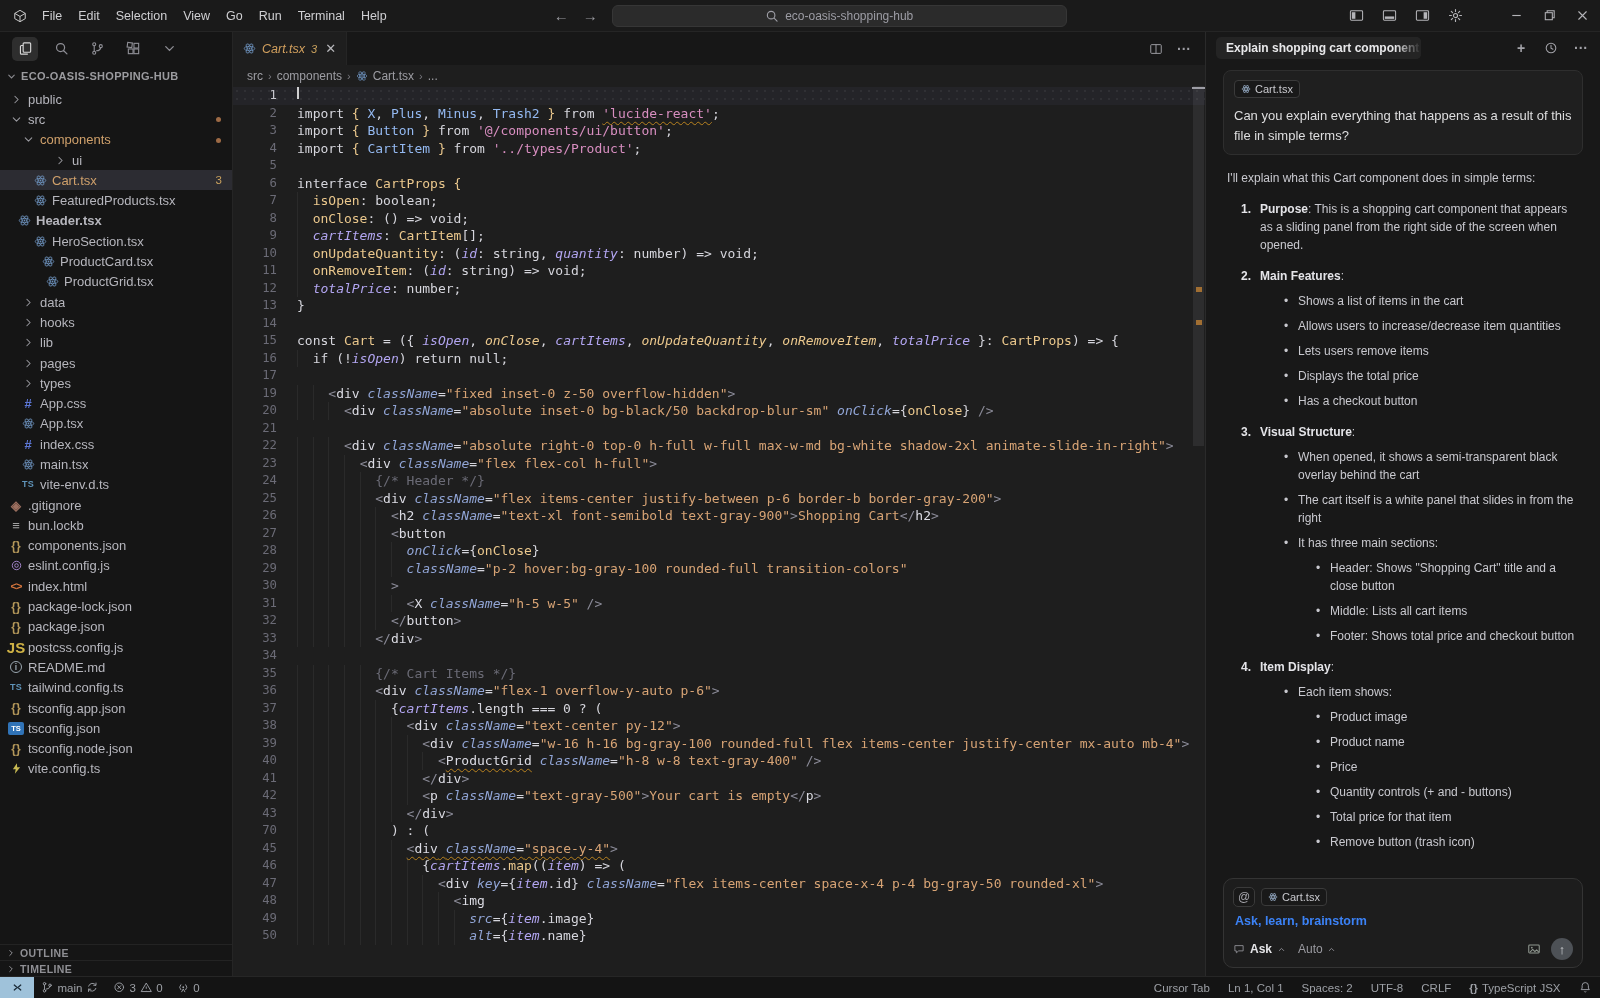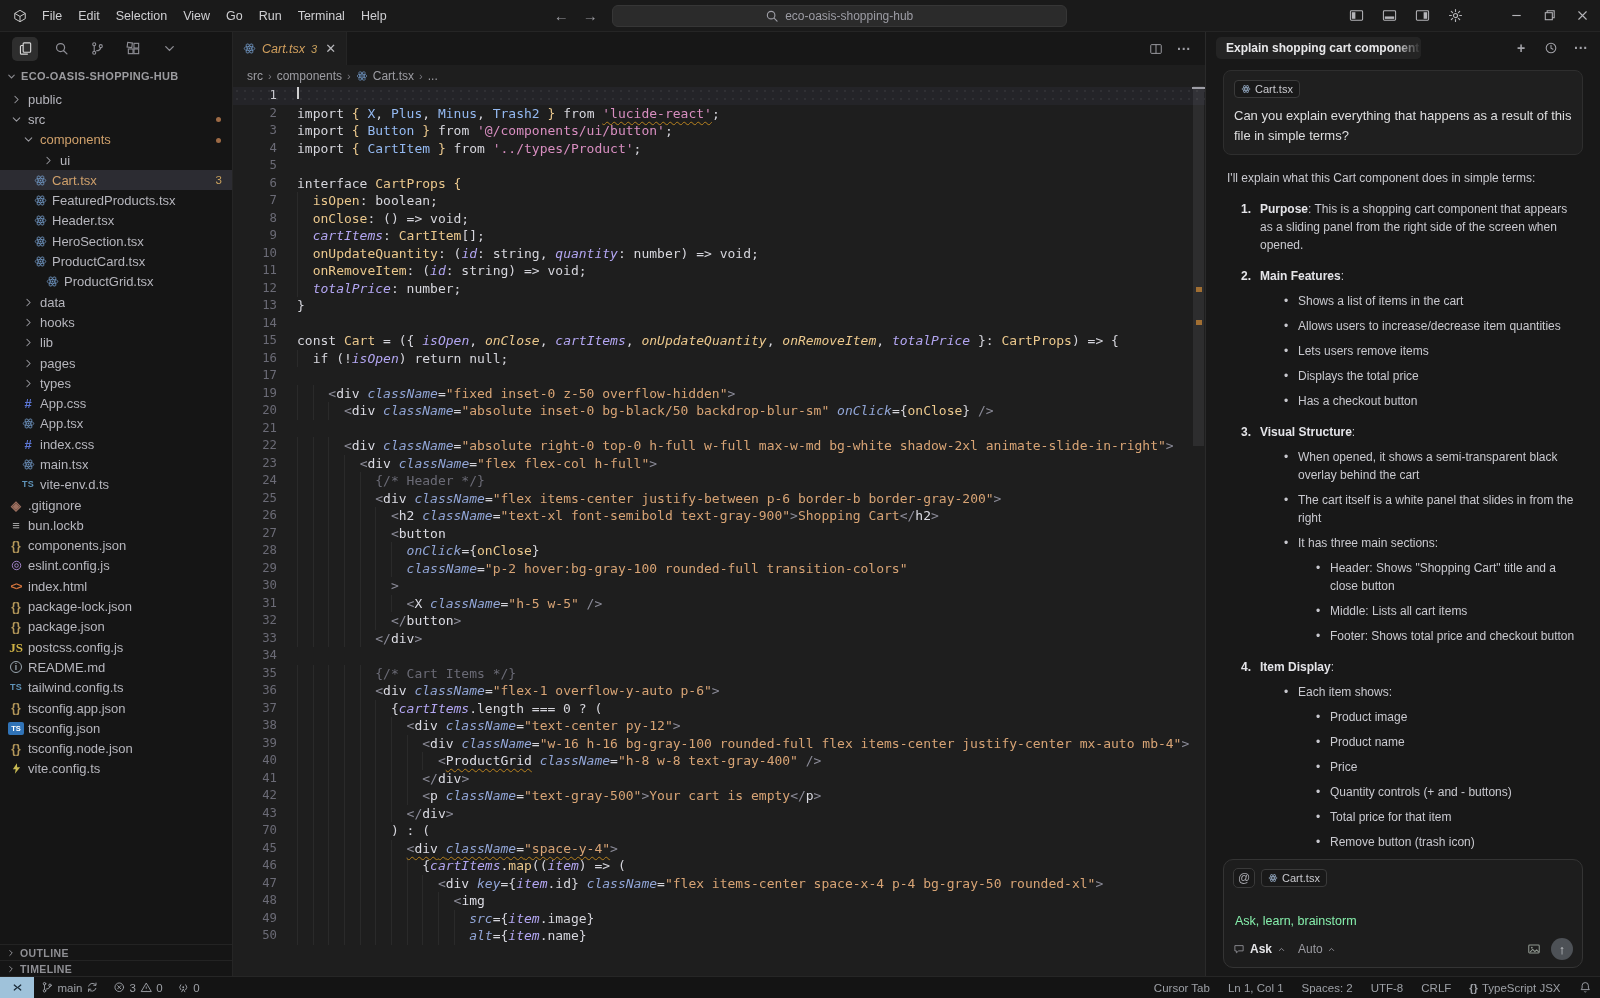--- a/index.html
+++ b/index.html
@@ -38,21 +38,21 @@
   .trow { height:20.3px; display:flex; align-items:center; color:#b6b6bd; cursor:default; position:relative; }
   .trow .ic { font-size:13px; width:16px; margin-right:4px; flex:0 0 16px; color:#9a9aa0; }
   .trow .tlabel { white-space:nowrap; overflow:hidden; font-size:13px; }
   .trow.sel { background:#2c2c32; }
   .trow.mod .tlabel { color:#cfa06b; }
   .tbadge { margin-left:auto; margin-right:10px; color:#caa25e; font-size:11.5px; }
   .tdot { position:absolute; right:11px; top:8px; width:5px; height:5px; border-radius:50%; background:#9d6a45; }
   .ic.react { color:#6b8fba; } .ic.hash { color:#5d77d6; } .ic.ts { color:#5f93b8; font-size:9px; letter-spacing:.3px; }
   .ic.tsbox { background:#3073b7; color:#fff; font-size:7.5px; border-radius:2px; width:13px; height:13px; }
   .ic.json { color:#b5985a; font-size:12px; } .ic.eslint { color:#a184c9; } .ic.html { color:#d7763d; font-size:11px; letter-spacing:-1px; }
-  .ic.js { color:#cfb245; font-size:13px;font-family:Liberation Serif, serif; } .ic.git { color:#9c6f5f; } .ic.lock { color:#a0a0a0; }
+  .ic.js { color:#cfb245; font-size:15px; } .ic.git { color:#9c6f5f; } .ic.lock { color:#a0a0a0; }
   .ic.vite { color:#c8ba53; } .ic.info { color:#9aa7b0; }
   .circ { width:12px; height:12px; border:1px solid currentColor; border-radius:50%; font-size:8.5px; display:flex; align-items:center; justify-content:center; font-weight:bold; }
   .side-section { height:16px; display:flex; align-items:center; gap:4px; padding:0 6px; border-top:1px solid #232323; color:#8f8f94; font-size:10.5px; font-weight:bold; letter-spacing:.4px; }
   .side-section .ic { font-size:10px; }
 
   
   .editor { flex:1; background:#1e1e1e; display:flex; flex-direction:column; position:relative; min-width:0; }
   .tabstrip { height:33px; background:#171717; display:flex; align-items:stretch; }
   .tab { display:flex; align-items:center; gap:6px; padding:0 10px; background:#1e1e1e; border-right:1px solid #252525; }
   .tab .ic { font-size:13px; }
@@ -99,21 +99,21 @@
   .md-num b { color:#e4e4e8; }
   .md-ul { list-style:none; }
   .md-ul li { position:relative; margin-top:7px; }
   .md-ul.l1 li { padding-left:0; margin-left:75px; }
   .md-ul.l2 li { margin-left:107px; }
   .md-ul li::before { content:"•"; position:absolute; left:-14px; color:#c9c9cf; }
 
   .chat-inputbox { margin:10px 17px 8px 17px; background:#1d1d1d; border:1px solid #343434; border-radius:10px; padding:8px 9px 7px 9px; }
   .ci-row1 { display:flex; align-items:center; gap:6px; }
   .at-btn { width:22px; height:20px; border:1px solid #3a3a3a; border-radius:5px; display:flex; align-items:center; justify-content:center; color:#a7a7ad; font-size:12px; background:#191919; }
-  .ci-placeholder { margin:26px 2px 10px 2px; color:#86efac; font-size:12.5px; }
+  .ci-placeholder { margin:7px 2px 10px 2px; color:#3b82f6; font-size:12.5px;font-weight:bold; }
   .ci-row3 { display:flex; align-items:center; gap:12px; }
   .ask-btn { display:flex; align-items:center; gap:5px; color:#e6e6e9; font-size:12px; font-weight:bold; }
   .ask-btn .ic, .model-btn .ic { font-size:9px; color:#8e8e95; }
   .model-btn { display:flex; align-items:center; gap:4px; color:#9a9aa0; font-size:12px; }
   .ci-right { margin-left:auto; display:flex; align-items:center; gap:10px; }
   .img-btn { color:#8f978f; font-size:14px; }
   .send-btn { width:22px; height:22px; border-radius:50%; background:#4d5156; color:#d6d9dc; display:flex; align-items:center; justify-content:center; font-size:13px; }
 
   
   .statusbar { height:22px; background:#141414; border-top:1px solid #262626; display:flex; align-items:center; font-size:11.5px; color:#9da0a6; }
@@ -281,21 +281,21 @@
         </div>
         <div class="trow mod" style="padding-left: 20px;">
           <span class="ic chevD">
             <svg viewBox="0 0 16 16" fill="none" stroke="currentColor" stroke-width="1.3" stroke-linecap="round" stroke-linejoin="round">
               <path d="M4 6l4 4 4-4"></path>
             </svg>
           </span>
           <span class="tlabel">components</span>
           <span class="tdot"></span>
         </div>
-        <div class="trow" style="padding-left: 40px; align-items: center;">
+        <div class="trow" style="padding-left: 52px; align-items: center;">
           <span class="ic chevR">
             <svg viewBox="0 0 16 16" fill="none" stroke="currentColor" stroke-width="1.3" stroke-linecap="round" stroke-linejoin="round">
               <path d="M6 4l4 4-4 4"></path>
             </svg>
           </span>
           <span class="tlabel">ui</span>
         </div>
         <div class="trow sel mod" style="padding-left: 32px;">
           <span class="ic react">
             <svg viewBox="0 0 16 16" fill="none" stroke="currentColor" stroke-width="1">
@@ -312,43 +312,43 @@
           <span class="ic react">
             <svg viewBox="0 0 16 16" fill="none" stroke="currentColor" stroke-width="1">
               <ellipse cx="8" cy="8" rx="6.5" ry="2.5"></ellipse>
               <ellipse cx="8" cy="8" rx="6.5" ry="2.5" transform="rotate(60 8 8)"></ellipse>
               <ellipse cx="8" cy="8" rx="6.5" ry="2.5" transform="rotate(120 8 8)"></ellipse>
               <circle cx="8" cy="8" r="1.1" fill="currentColor" stroke="none"></circle>
             </svg>
           </span>
           <span class="tlabel">FeaturedProducts.tsx</span>
         </div>
+        <div class="trow" style="padding-left: 16px; font-weight: bold;">
+          <span class="ic react">
+            <svg viewBox="0 0 16 16" fill="none" stroke="currentColor" stroke-width="1">
+              <ellipse cx="8" cy="8" rx="6.5" ry="2.5"></ellipse>
+              <ellipse cx="8" cy="8" rx="6.5" ry="2.5" transform="rotate(60 8 8)"></ellipse>
+              <ellipse cx="8" cy="8" rx="6.5" ry="2.5" transform="rotate(120 8 8)"></ellipse>
+              <circle cx="8" cy="8" r="1.1" fill="currentColor" stroke="none"></circle>
+            </svg>
+          </span>
+          <span class="tlabel">Header.tsx</span>
+        </div>
         <div class="trow" style="padding-left: 32px;">
           <span class="ic react">
             <svg viewBox="0 0 16 16" fill="none" stroke="currentColor" stroke-width="1">
               <ellipse cx="8" cy="8" rx="6.5" ry="2.5"></ellipse>
               <ellipse cx="8" cy="8" rx="6.5" ry="2.5" transform="rotate(60 8 8)"></ellipse>
               <ellipse cx="8" cy="8" rx="6.5" ry="2.5" transform="rotate(120 8 8)"></ellipse>
               <circle cx="8" cy="8" r="1.1" fill="currentColor" stroke="none"></circle>
             </svg>
           </span>
-          <span class="tlabel">Header.tsx</span>
-        </div>
-        <div class="trow" style="padding-left: 32px;">
-          <span class="ic react">
-            <svg viewBox="0 0 16 16" fill="none" stroke="currentColor" stroke-width="1">
-              <ellipse cx="8" cy="8" rx="6.5" ry="2.5"></ellipse>
-              <ellipse cx="8" cy="8" rx="6.5" ry="2.5" transform="rotate(60 8 8)"></ellipse>
-              <ellipse cx="8" cy="8" rx="6.5" ry="2.5" transform="rotate(120 8 8)"></ellipse>
-              <circle cx="8" cy="8" r="1.1" fill="currentColor" stroke="none"></circle>
-            </svg>
-          </span>
           <span class="tlabel">HeroSection.tsx</span>
         </div>
-        <div class="trow" style="padding-left: 32px;">
+        <div class="trow" style="padding-left: 40px;">
           <span class="ic react">
             <svg viewBox="0 0 16 16" fill="none" stroke="currentColor" stroke-width="1">
               <ellipse cx="8" cy="8" rx="6.5" ry="2.5"></ellipse>
               <ellipse cx="8" cy="8" rx="6.5" ry="2.5" transform="rotate(60 8 8)"></ellipse>
               <ellipse cx="8" cy="8" rx="6.5" ry="2.5" transform="rotate(120 8 8)"></ellipse>
               <circle cx="8" cy="8" r="1.1" fill="currentColor" stroke="none"></circle>
             </svg>
           </span>
           <span class="tlabel">ProductCard.tsx</span>
         </div>

